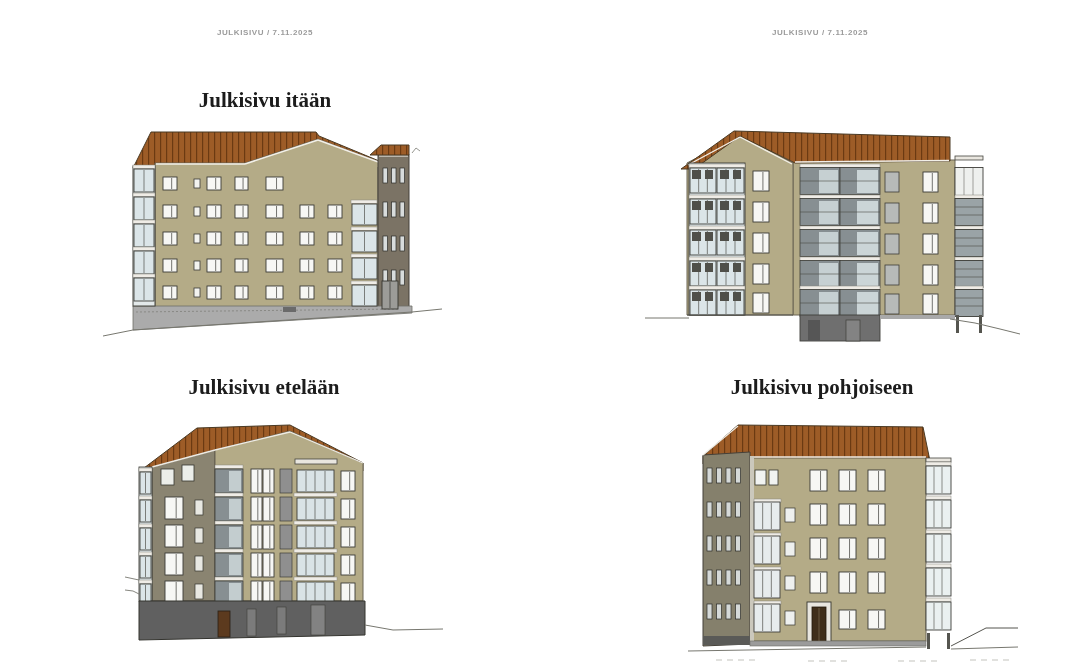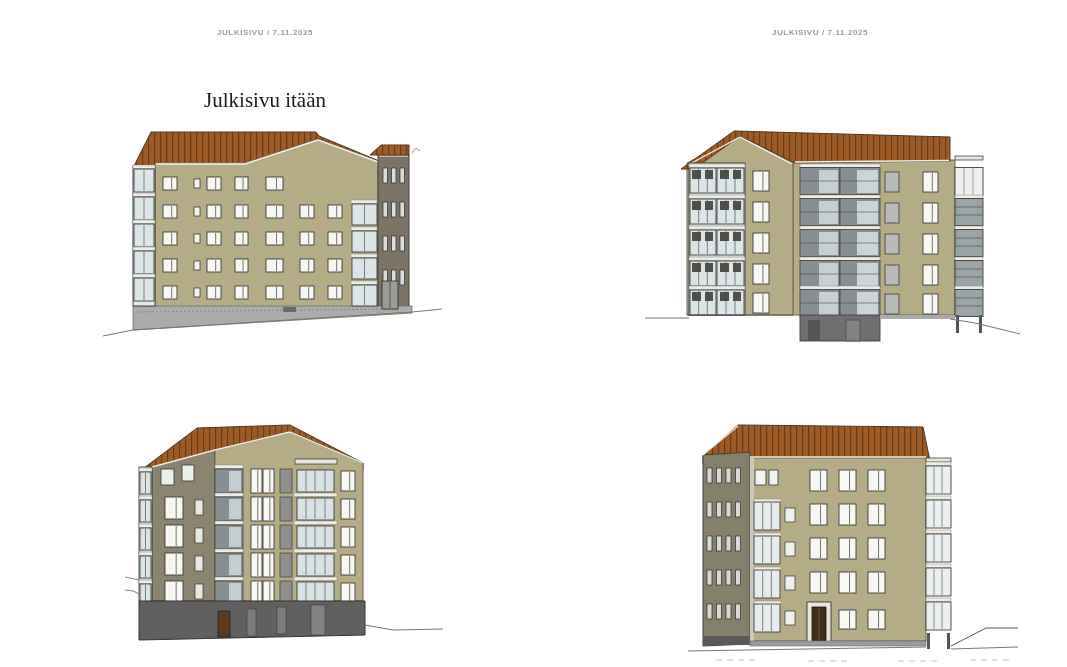--- a/index.html
+++ b/index.html
@@ -1,31 +1,33 @@
 <!DOCTYPE html>
 <html style="--background: #ffffff; --header_text: #9b9b9b; --title_text: #1c1c1c; --roof: #9d5c27; --roof_seam: #6b3a12; --wall_tan: #b4ab87; --wall_shaded: #8a8471; --wall_dark: #7b7365; --wall_gable_north: #85806c; --glass: #dbe5e8; --balcony_recessed: #878f92; --basement_dark: #606060; --plinth: #ababab; --window_frame: #3b3b37; --ground_line: #77776f;"><head>
 <meta charset="utf-8">
 <style>
   html,body{margin:0;padding:0;background:#fff;}
   #canvas{position:relative;width:1067px;height:667px;background:var(--background,#fff);overflow:hidden;
           font-family:"Liberation Sans",sans-serif;}
   .hdr{position:absolute;transform:translateX(-50%);font-weight:700;font-size:8px;letter-spacing:.6px;
        color:var(--header_text,#9b9b9b);white-space:nowrap;}
-  .ttl{position:absolute;transform:translateX(-50%);font-family:"Liberation Serif",serif;font-weight:400;
+  .ttl{position:absolute;transform:translateX(-50%);font-family:"Liberation Serif",serif;font-weight:700;
        font-size:21px;color:var(--title_text,#1c1c1c);white-space:nowrap;text-align:center;}
   svg{position:absolute;display:block;}
 </style>
 </head>
 <body>
 
 <div id="canvas">
   <div class="hdr" style="left:265px;top:28px">JULKISIVU / 7.11.2025</div>
   <div class="hdr" style="left:820px;top:28px">JULKISIVU / 7.11.2025</div>
 
   <div class="ttl" style="left:265px;top:88px">Julkisivu itään</div>
+  <div class="ttl" style="left:264px;top:375px">Julkisivu etelään</div>
+  <div class="ttl" style="left:822px;top:375px">Julkisivu pohjoiseen</div>
 
   <svg id="svg-east" style="left:100px;top:120px" width="345" height="224" viewBox="0 0 345 224">
       <defs>
         <pattern id="rp-e" width="6" height="9" patternUnits="userSpaceOnUse">
           <rect x="0" y="0" width="6" height="9" fill="#9d5c27"></rect>
           <rect x="0" y="0" width="1.2" height="9" fill="#6b3a12"></rect>
         </pattern>
       </defs>
       <g>
         <g>

